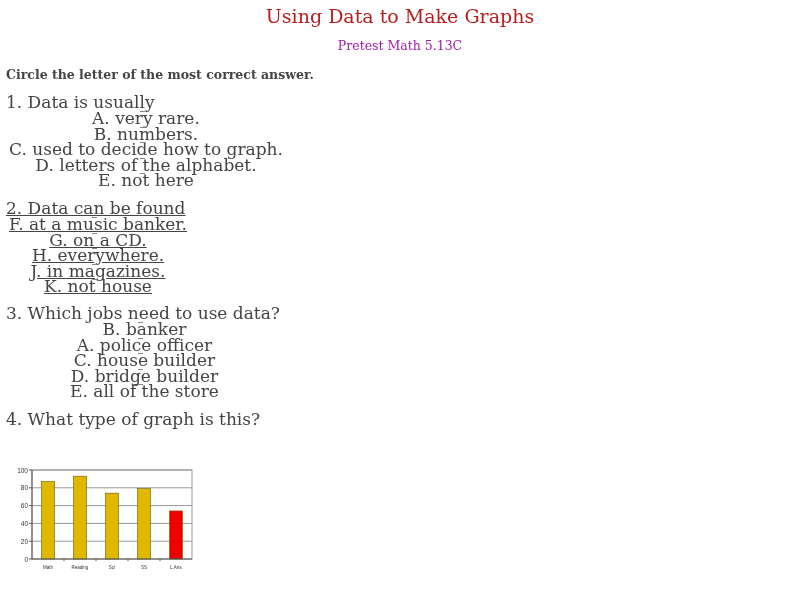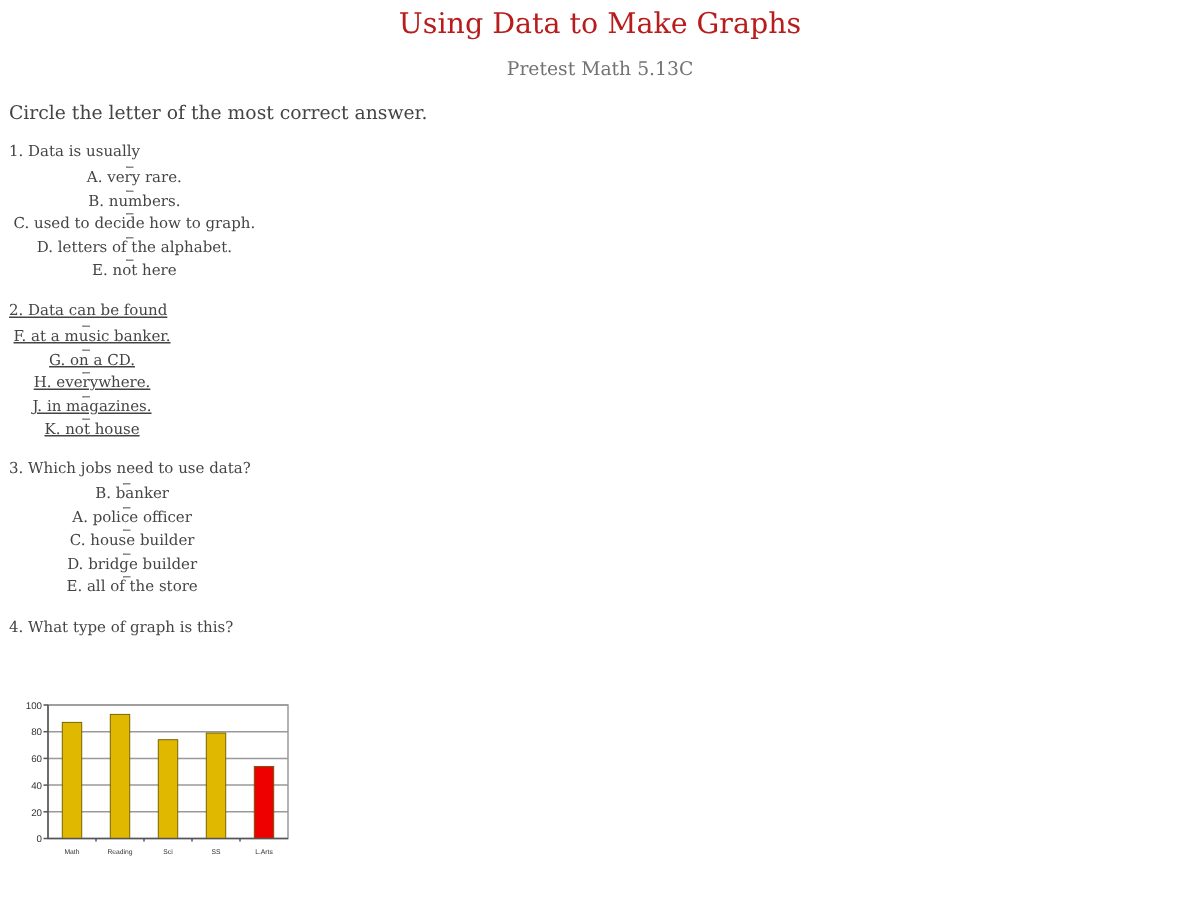--- a/index.html
+++ b/index.html
@@ -6,27 +6,27 @@
     body {
       width: 800px; height: 600px; overflow: hidden; position: relative;
       font-family: "DejaVu Serif", serif; color: #3a3a3a;
     }
     .title {
       position: absolute; left: 0; right: 0; top: 5px; text-align: center;
       font-size: 19px; color: #b91c1c; font-family: "DejaVu Serif", serif;
     }
     .subtitle {
       position: absolute; left: 0; right: 0; top: 38px; text-align: center;
-      font-size: 12.5px; color: #737373;
+      font-size: 12.5px; color: #a21caf;
     }
     .instructions {
-      position: absolute; left: 6px; top: 67px; font-size: 12.5px; color: #444;
+      position: absolute; left: 6px; top: 67px; font-size: 12.5px; color: #444; font-weight: bold;
     }
     .question {
-      position: absolute; left: 6px; font-size: 10px; color: #444;
+      position: absolute; left: 6px; font-size: 17px; color: #444;
     }
     .q-text { height: 16px; line-height: 16px; }
     .option {
       height: 15.6px; line-height: 15.6px; display: flex; align-items: center;
       padding-left: 3px;
       flex-direction: column;
     }
     .cb {
       display: inline-block; width: 5px; height: 6px; margin-right: 7px;
       border-top: 1.5px solid #888; border-left: 1.5px solid #888;

